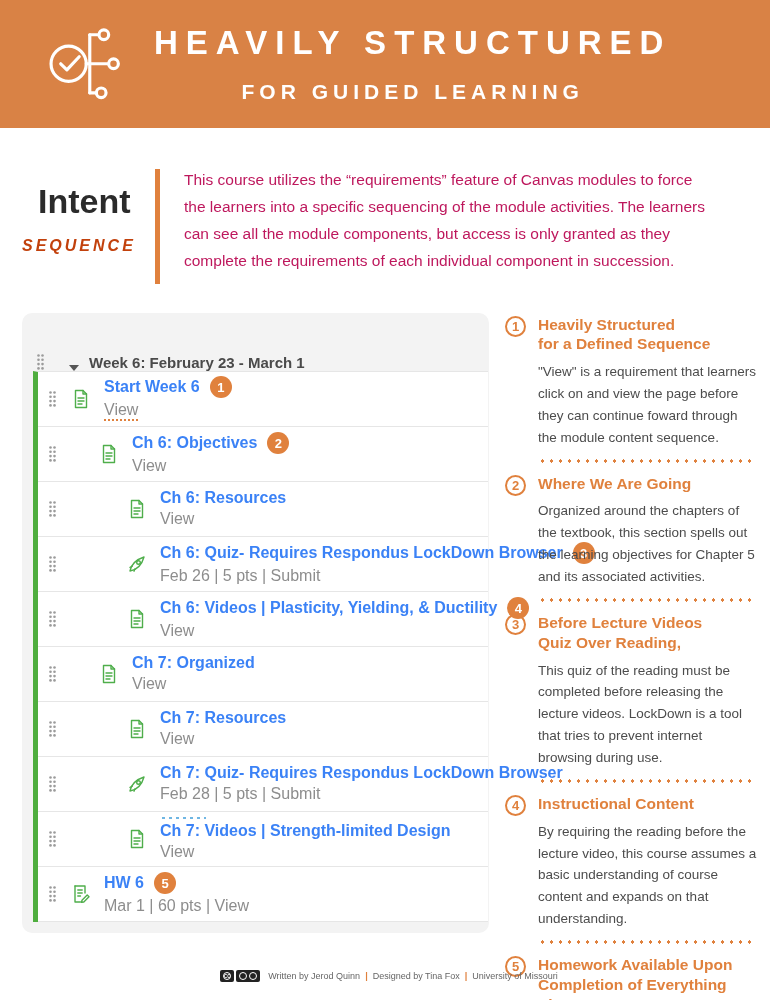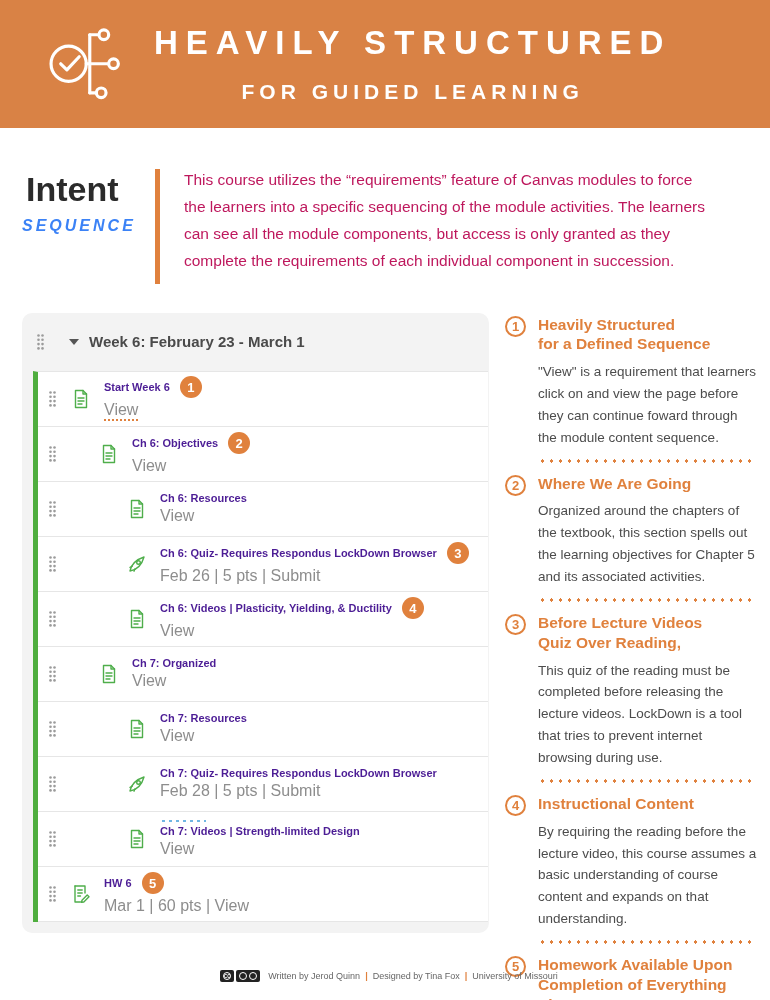--- a/index.html
+++ b/index.html
@@ -12,42 +12,42 @@
   
   .band { height:128px; background:#D98245; display:flex; align-items:center; padding-left:44px; }
   .band-logo { flex:0 0 auto; }
   .band-text { margin-left:22px; color:#fff; }
   .band-title { margin:0; font-size:33px; font-weight:bold; letter-spacing:8px; white-space:nowrap; }
   .band-subtitle { margin:18px 0 0; font-size:21px; font-weight:bold; letter-spacing:5px; text-align:center; }
 
   
   .intent { display:flex; margin:38px 13px 0 22px; }
   .intent-left { width:133px; flex:0 0 auto; }
-  .intent-heading { margin:4px; font-size:34px; font-weight:bold; color:#2b2b2b; }
-  .intent-sub { margin-top:8px; color:#3b82f6; font-style:italic; font-weight:bold; font-size:16px; letter-spacing:3px; }
+  .intent-heading { margin:16px; font-size:34px; font-weight:bold; color:#2b2b2b; }
+  .intent-sub { margin-top:8px; color:#c2410c; font-style:italic; font-weight:bold; font-size:16px; letter-spacing:3px; }
   .intent-bar { width:5px; background:#E0813D; flex:0 0 auto; margin:3px 0; }
   .intent-body { flex:1; margin:0 40px 12px 24px; font-size:15.5px; line-height:1.75; color:#be185d; }
 
   
   .main { display:flex; margin:26px 13px 0 22px; gap:16px; align-items:flex-start; }
 
   
   .card { width:467px; flex:0 0 auto; background:#f3f3f3; border-radius:10px; }
-  .card-header { display:flex; align-items:center; height:58px; padding-left:14px; gap:10px; }
+  .card-header { display:flex; align-items:flex-end; height:58px; padding-left:14px; gap:10px; }
   .caret { width:0; height:0; border-left:5px solid transparent; border-right:5px solid transparent; border-top:6px solid #555; }
   .card-title { font-size:15px; font-weight:bold; color:#4a4a4a; }
   .items { margin:0 1px 11px 11px; background:#fff; border-left:5px solid #4FAE3F; border-top:1px solid #e6e6e6; }
   .row { display:flex; align-items:center; height:55px; border-bottom:1px solid #e6e6e6; padding-left:10px; background:#fff; }
   .handle { margin-right:14px; display:flex; flex:0 0 auto; cursor:grab; }
   .row-main { display:flex; align-items:center; }
   .ind1 { padding-left:28px; }
   .ind2 { padding-left:56px; }
   .icon { margin-right:13px; display:flex; flex:0 0 auto; }
   .title-line { display:flex; align-items:center; }
-  .row-title { font-size:11px; font-weight:bold; color:#4c1d95; white-space:nowrap; }
+  .row-title { font-size:16px; font-weight:bold; color:#3b82f6; white-space:nowrap; }
   .badge { display:inline-flex; align-items:center; justify-content:center; width:22px; height:22px;
            border-radius:50%; background:#E0813D; color:#fff; font-size:13px; font-weight:bold; margin-left:10px; }
   .row-sub { font-size:16px; color:#8d8d8d; margin-top:3px; }
   .u-orange { border-bottom:2px dotted #E0813D; display:inline-block; }
   .blue-dots { display:block; width:46px; height:4px; margin-bottom:2px;
                background-image:radial-gradient(circle,#6FB6E3 1.2px,transparent 1.3px);
                background-size:7px 4px; background-repeat:repeat-x; background-position:left center; }
 
   
   .annotations { flex:1; padding-top:2px; }

